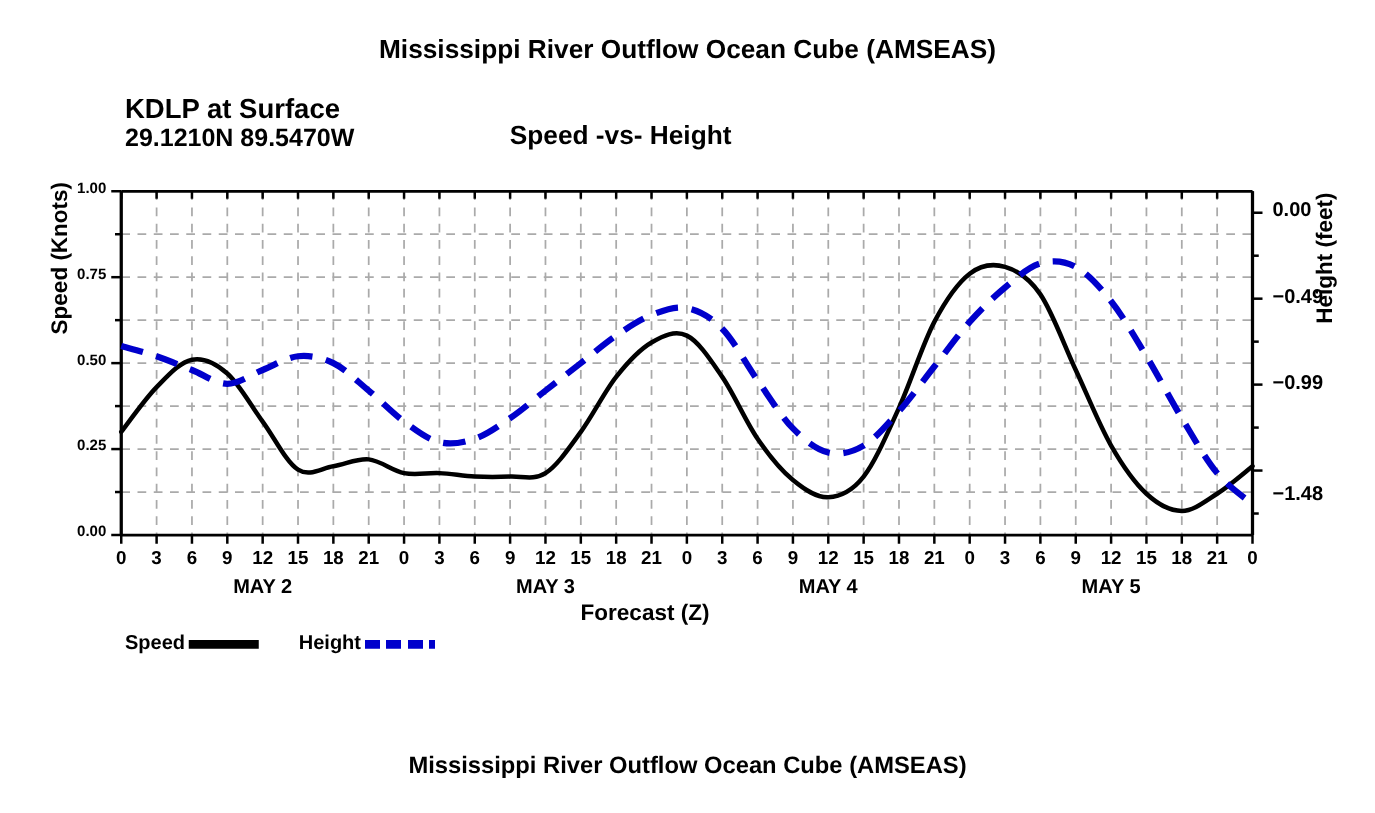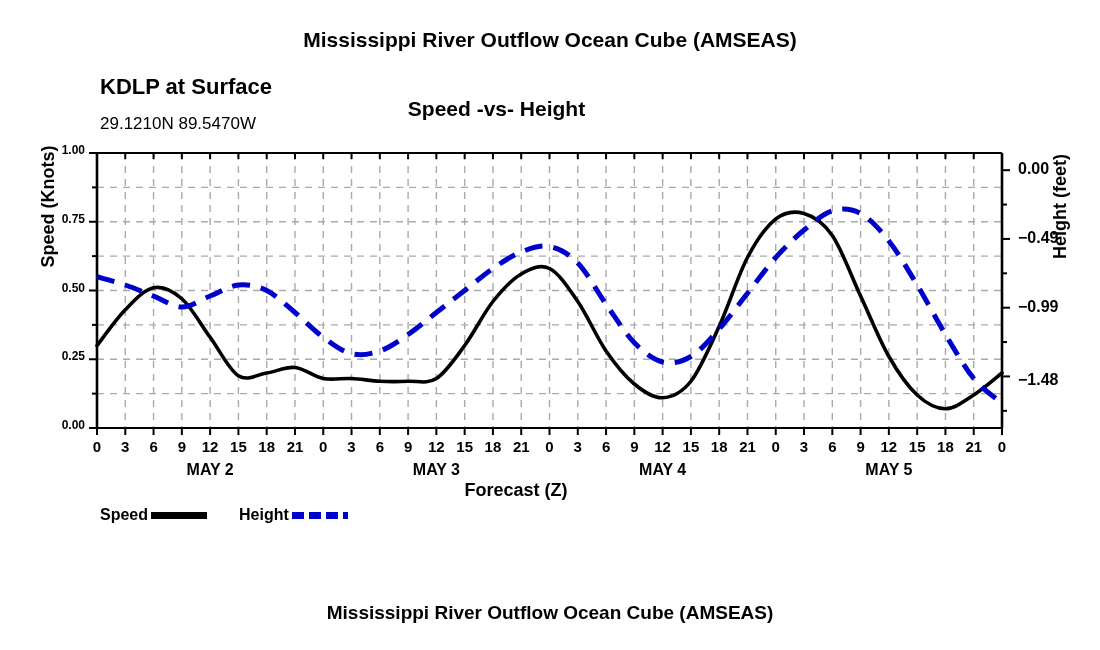--- a/index.html
+++ b/index.html
@@ -35,24 +35,24 @@
     font-weight: bold;
   }
 
   #station-label {
     top: 74px;
     left: 100px;
     font-size: 22px;
     font-weight: bold;
   }
   #coords-label {
-    top: 114px;
+    top: 100px;
     left: 100px;
-    font-size: 17px;
-    font-weight: normal;
+    font-size: 20px;
+    font-weight: bold;
   }
   #subtitle {
     top: 97px;
     left: 0;
     width: 993px;
     text-align: center;
     font-size: 21px;
     font-weight: bold;
   }
   #datestamp {
@@ -301,21 +301,21 @@
   </svg>
 
   <div id="left-ticks">
       <div class="tick-left abs" style="left: 29px; top: 418px;">0.00</div>
       <div class="tick-left abs" style="left: 29px; top: 349.25px;">0.25</div>
       <div class="tick-left abs" style="left: 29px; top: 280.5px;">0.50</div>
       <div class="tick-left abs" style="left: 29px; top: 211.75px;">0.75</div>
       <div class="tick-left abs" style="left: 29px; top: 143px;">1.00</div>
     </div>
   <div id="right-ticks">
-      <div class="tick-right abs" style="left: 1018px; top: 371px;">−1.48</div>
+      <div class="tick-right abs" style="left: 1018px; top: 387px;">−1.48</div>
       <div class="tick-right abs" style="left: 1018px; top: 297.688px;">−0.99</div>
       <div class="tick-right abs" style="left: 1018px; top: 228.938px;">−0.49</div>
       <div class="tick-right abs" style="left: 1018px; top: 160.188px;">0.00</div>
     </div>
   <div id="hour-ticks">
       <div class="tick-hour abs" style="left: 85px; top: 438px;">0</div>
       <div class="tick-hour abs" style="left: 113.281px; top: 438px;">3</div>
       <div class="tick-hour abs" style="left: 141.562px; top: 438px;">6</div>
       <div class="tick-hour abs" style="left: 169.844px; top: 438px;">9</div>
       <div class="tick-hour abs" style="left: 198.125px; top: 438px;">12</div>

